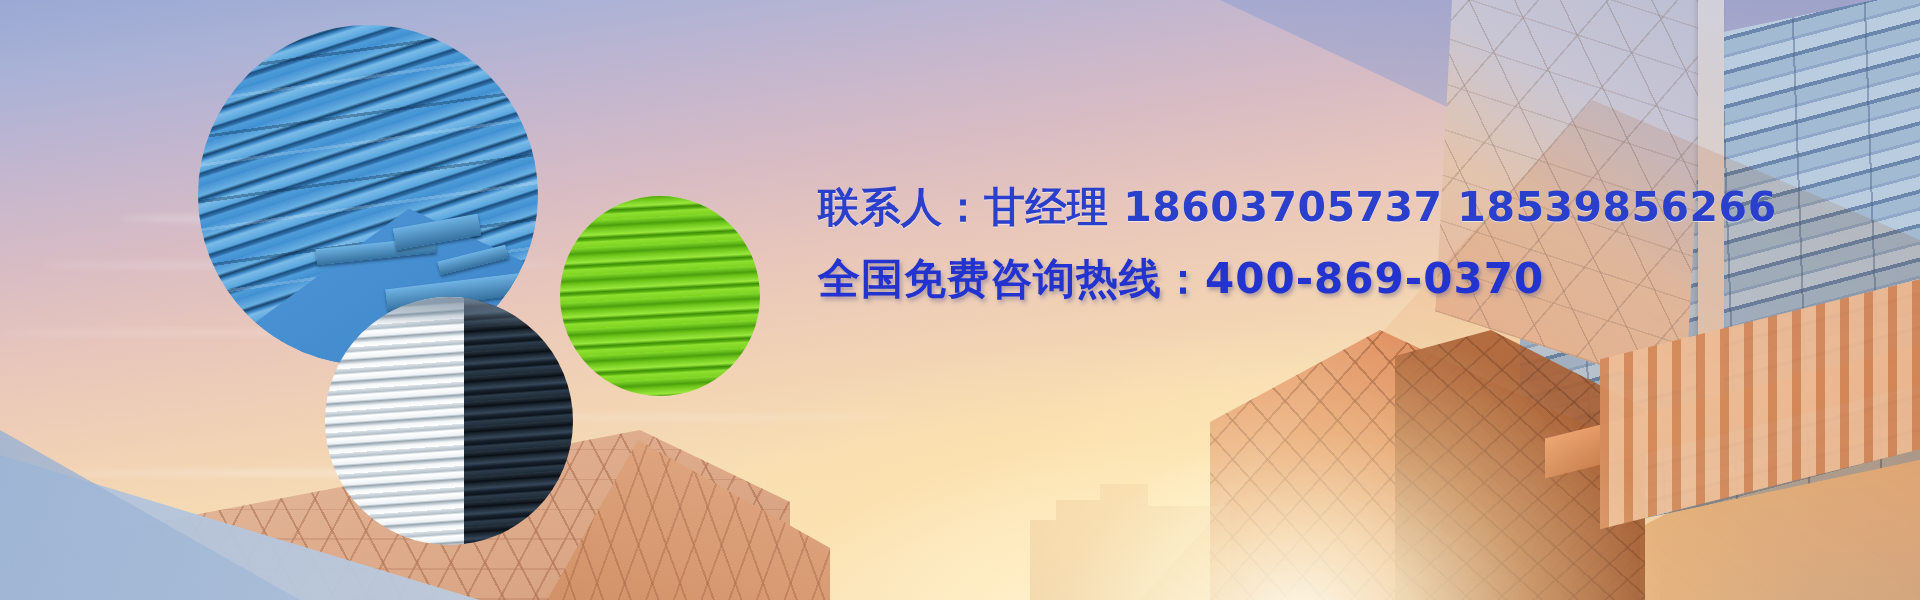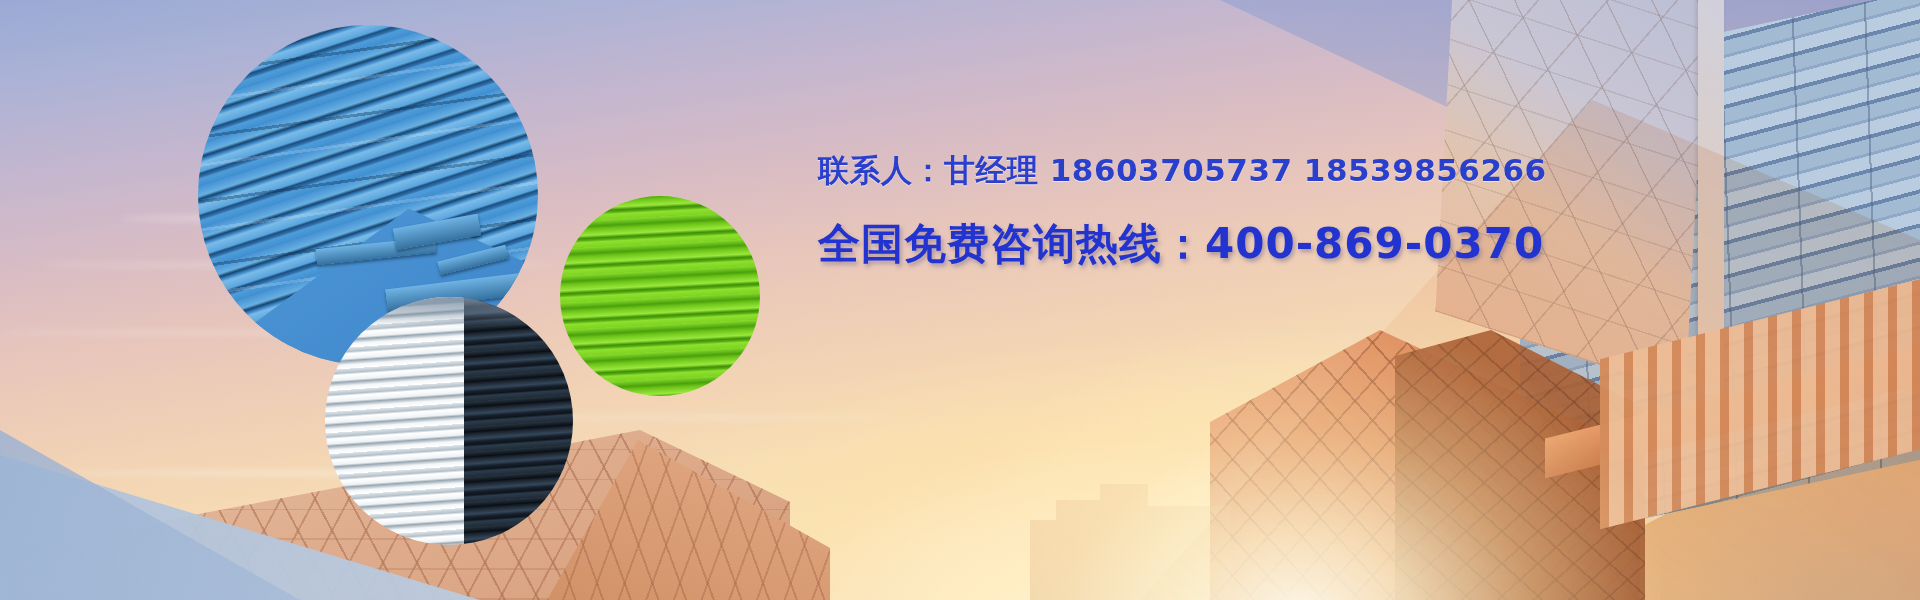--- a/index.html
+++ b/index.html
@@ -254,27 +254,28 @@
     font-family:"DejaVu Sans","Liberation Sans",sans-serif;
     font-size:56px;font-weight:bold;line-height:1.05;
     letter-spacing:1px;white-space:nowrap;
     margin:0 0 0 0;
   }
   #headline .b{color:#2b3fd0;}
   #headline .o{color:#f04e23;}
   #headline .sp{display:inline-block;width:16px;}
 
   #line2{
+    margin-top:30px;
     font-family:"DejaVu Sans","Liberation Sans",sans-serif;
-    font-size:31px;font-weight:bold;color:#2a3fcc;
+    font-size:41px;font-weight:bold;color:#2a3fcc;
     letter-spacing:.5px;white-space:nowrap;
     text-shadow:0 1px 0 rgba(255,255,255,.55);
   }
   #line3{
-    margin-top:24px;
+    margin-top:16px;
     font-family:"DejaVu Sans","Liberation Sans",sans-serif;
     font-size:42px;font-weight:bold;color:#2233cf;
     letter-spacing:1px;white-space:nowrap;
     text-shadow:2px 3px 4px rgba(120,110,140,.55);
   }
 </style>
 </head>
 <body>
 
 <div id="banner">

